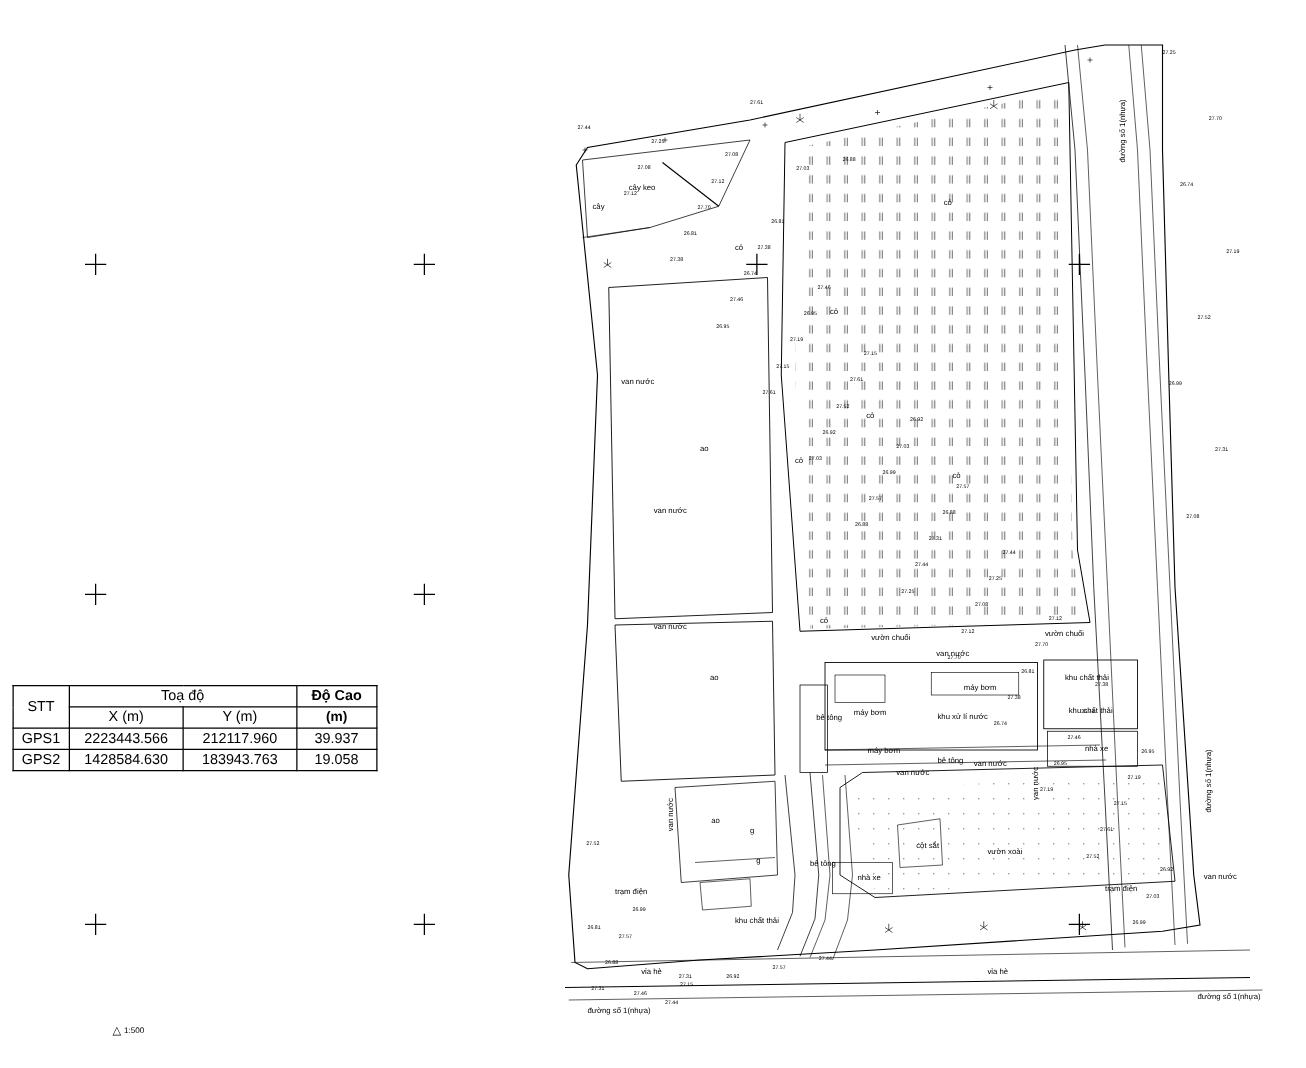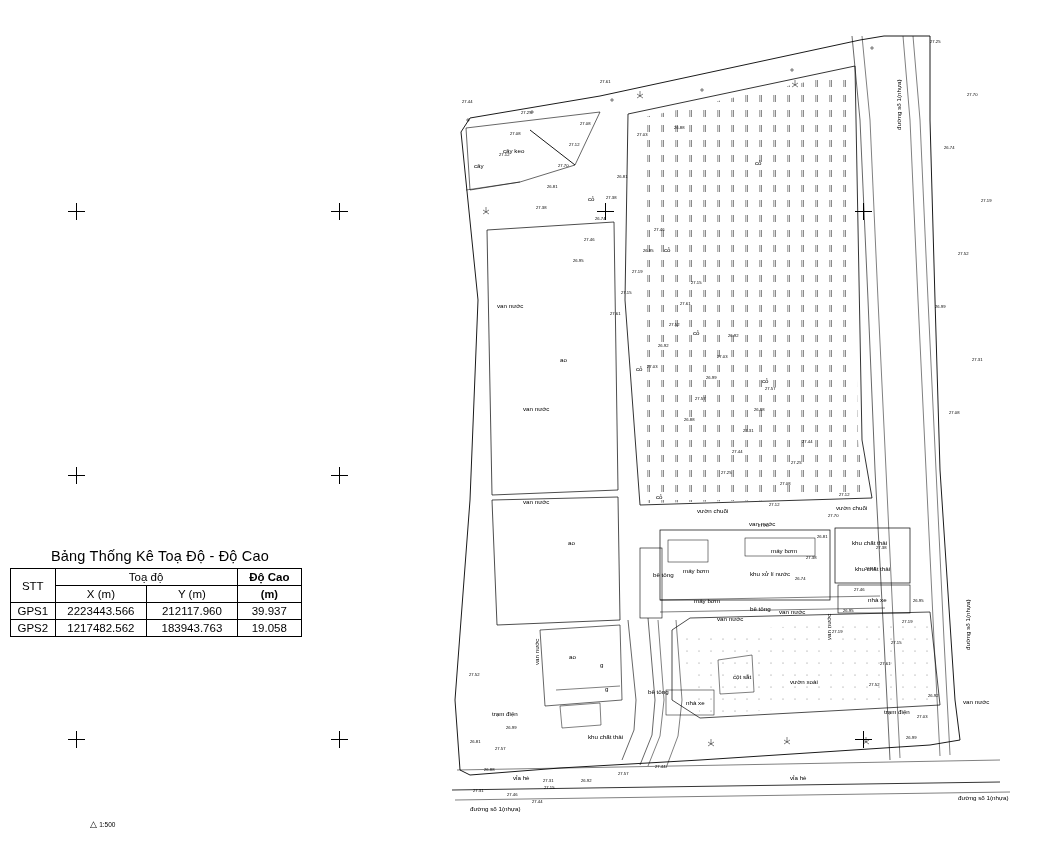--- a/index.html
+++ b/index.html
@@ -124,42 +124,41 @@
 <div class="cross" style="left:331px;top:203px;"></div>
 <div class="cross" style="left:68px;top:467px;"></div>
 <div class="cross" style="left:331px;top:467px;"></div>
 <div class="cross" style="left:68px;top:731px;"></div>
 <div class="cross" style="left:331px;top:731px;"></div>
 <div class="cross" style="left:597px;top:203px;"></div>
 <div class="cross" style="left:855px;top:203px;"></div>
 <div class="cross" style="left:855px;top:731px;"></div>
 
 <div id="coord-block">
-  <div id="coord-title">Bảng Thống Kê Toạ Độ - Độ Cao</div>
   <table class="coord">
     <tbody>
         <tr>
       <td class="stt" rowspan="2">STT</td>
       <td colspan="2">Toạ độ</td>
       <td class="hcol">Độ Cao</td>
     </tr>
     <tr>
       <td class="xcol">X (m)</td>
       <td class="ycol">Y (m)</td>
       <td class="hcol cell-sub">(m)</td>
     </tr>
     <tr>
       <td>GPS1</td>
       <td>2223443.566</td>
       <td>212117.960</td>
       <td>39.937</td>
     </tr>
     <tr>
       <td>GPS2</td>
-      <td>1217482.562</td>
+      <td>1428584.630</td>
       <td>183943.763</td>
       <td>19.058</td>
     </tr>
   </tbody>
     </table>
 </div>
 
 <div id="scale-mark">
   <span class="tri">△</span>
   <span class="num">1:500</span>

